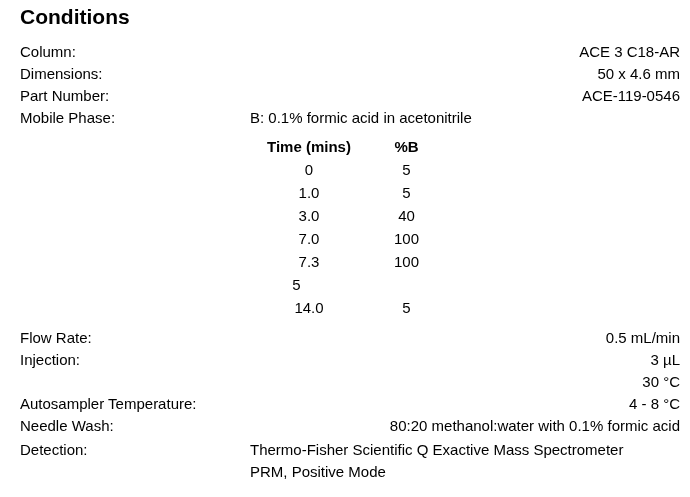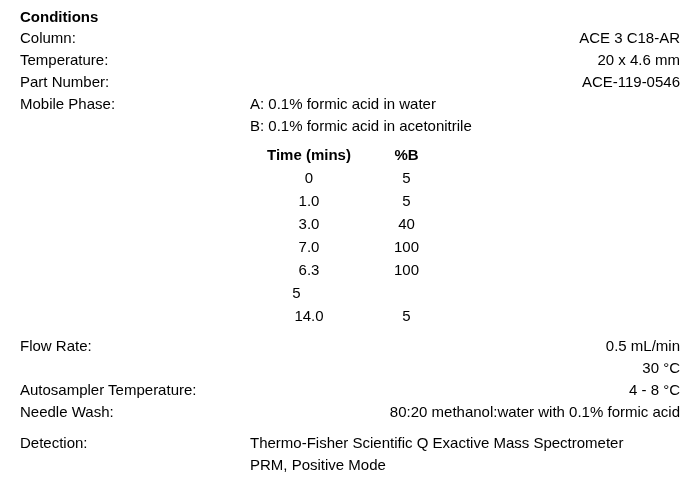--- a/index.html
+++ b/index.html
@@ -8,67 +8,66 @@
     width: 690px;
     height: 497px;
     overflow: hidden;
     font-family: "Liberation Sans", sans-serif;
     font-size: 15px;
     color: #000000;
   }
   .page { padding: 8px 10px 0 20px; width: 690px; height: 497px; }
 
   .doc-title {
-    font-size: 15px;
+    font-size: 21px;
     font-weight: 700;
     line-height: 17px;
   }
 
   .kv-section { }
-  .section-column-info { margin-top: 2px; }
+  .section-column-info { margin-top: 16px; }
   .kv-row { display: flex; line-height: 22px; }
   .kv-label { flex: 0 0 230px; width: 230px; }
   .kv-value { flex: 1 1 auto; white-space: nowrap; text-align: right; }
   .kv-value-lines { flex: 1 1 auto; }
   .kv-value-lines div { line-height: 22px; white-space: nowrap; }
 
   .gradient-table { margin-left: 234px; }
   .g-row { display: flex; line-height: 23px; }
   .g-cell-time { width: 110px; text-align: center; }
   .g-cell-pb { width: 85px; text-align: center; }
   .g-head { font-weight: 700; margin-top: 6px; }
 
   .section-method-info { margin-top: 8px; }
 
-  .section-detection { margin-top: 9px; }
+  .section-detection { margin-top: 2px; }
 </style>
 </head>
 <body>
 
 <div class="page">
 
   <div class="doc-title">Conditions</div>
 
   <div class="kv-section section-column-info">
     <div class="kv-row">
       <div class="kv-label">Column:</div>
       <div class="kv-value">ACE 3 C18-AR</div>
     </div>
     <div class="kv-row">
-      <div class="kv-label">Temperature:</div>
-      <div class="kv-value">20 x 4.6 mm</div>
+      <div class="kv-label">Dimensions:</div>
+      <div class="kv-value">50 x 4.6 mm</div>
     </div>
     <div class="kv-row">
       <div class="kv-label">Part Number:</div>
       <div class="kv-value">ACE-119-0546</div>
     </div>
     <div class="kv-row">
       <div class="kv-label">Mobile Phase:</div>
       <div class="kv-value-lines">
-        <div>A: 0.1% formic acid in water</div>
         <div>B: 0.1% formic acid in acetonitrile</div>
       </div>
     </div>
   </div>
 
   <div class="gradient-table">
     <div class="g-row g-head">
       <div class="g-cell-time">Time (mins)</div>
       <div class="g-cell-pb">%B</div>
     </div>
@@ -82,36 +81,40 @@
     </div>
     <div class="g-row">
       <div class="g-cell-time">3.0</div>
       <div class="g-cell-pb">40</div>
     </div>
     <div class="g-row">
       <div class="g-cell-time">7.0</div>
       <div class="g-cell-pb">100</div>
     </div>
     <div class="g-row">
-      <div class="g-cell-time">6.3</div>
+      <div class="g-cell-time">7.3</div>
       <div class="g-cell-pb">100</div>
     </div>
     <div class="g-row">
       <div class="g-cell-pb">5</div>
     </div>
     <div class="g-row">
       <div class="g-cell-time">14.0</div>
       <div class="g-cell-pb">5</div>
     </div>
   </div>
 
   <div class="kv-section section-method-info">
     <div class="kv-row">
       <div class="kv-label">Flow Rate:</div>
       <div class="kv-value">0.5 mL/min</div>
+    </div>
+    <div class="kv-row">
+      <div class="kv-label">Injection:</div>
+      <div class="kv-value">3 µL</div>
     </div>
     <div class="kv-row">
       <div class="kv-value">30 °C</div>
     </div>
     <div class="kv-row">
       <div class="kv-label">Autosampler Temperature:</div>
       <div class="kv-value">4 - 8 °C</div>
     </div>
     <div class="kv-row">
       <div class="kv-label">Needle Wash:</div>

